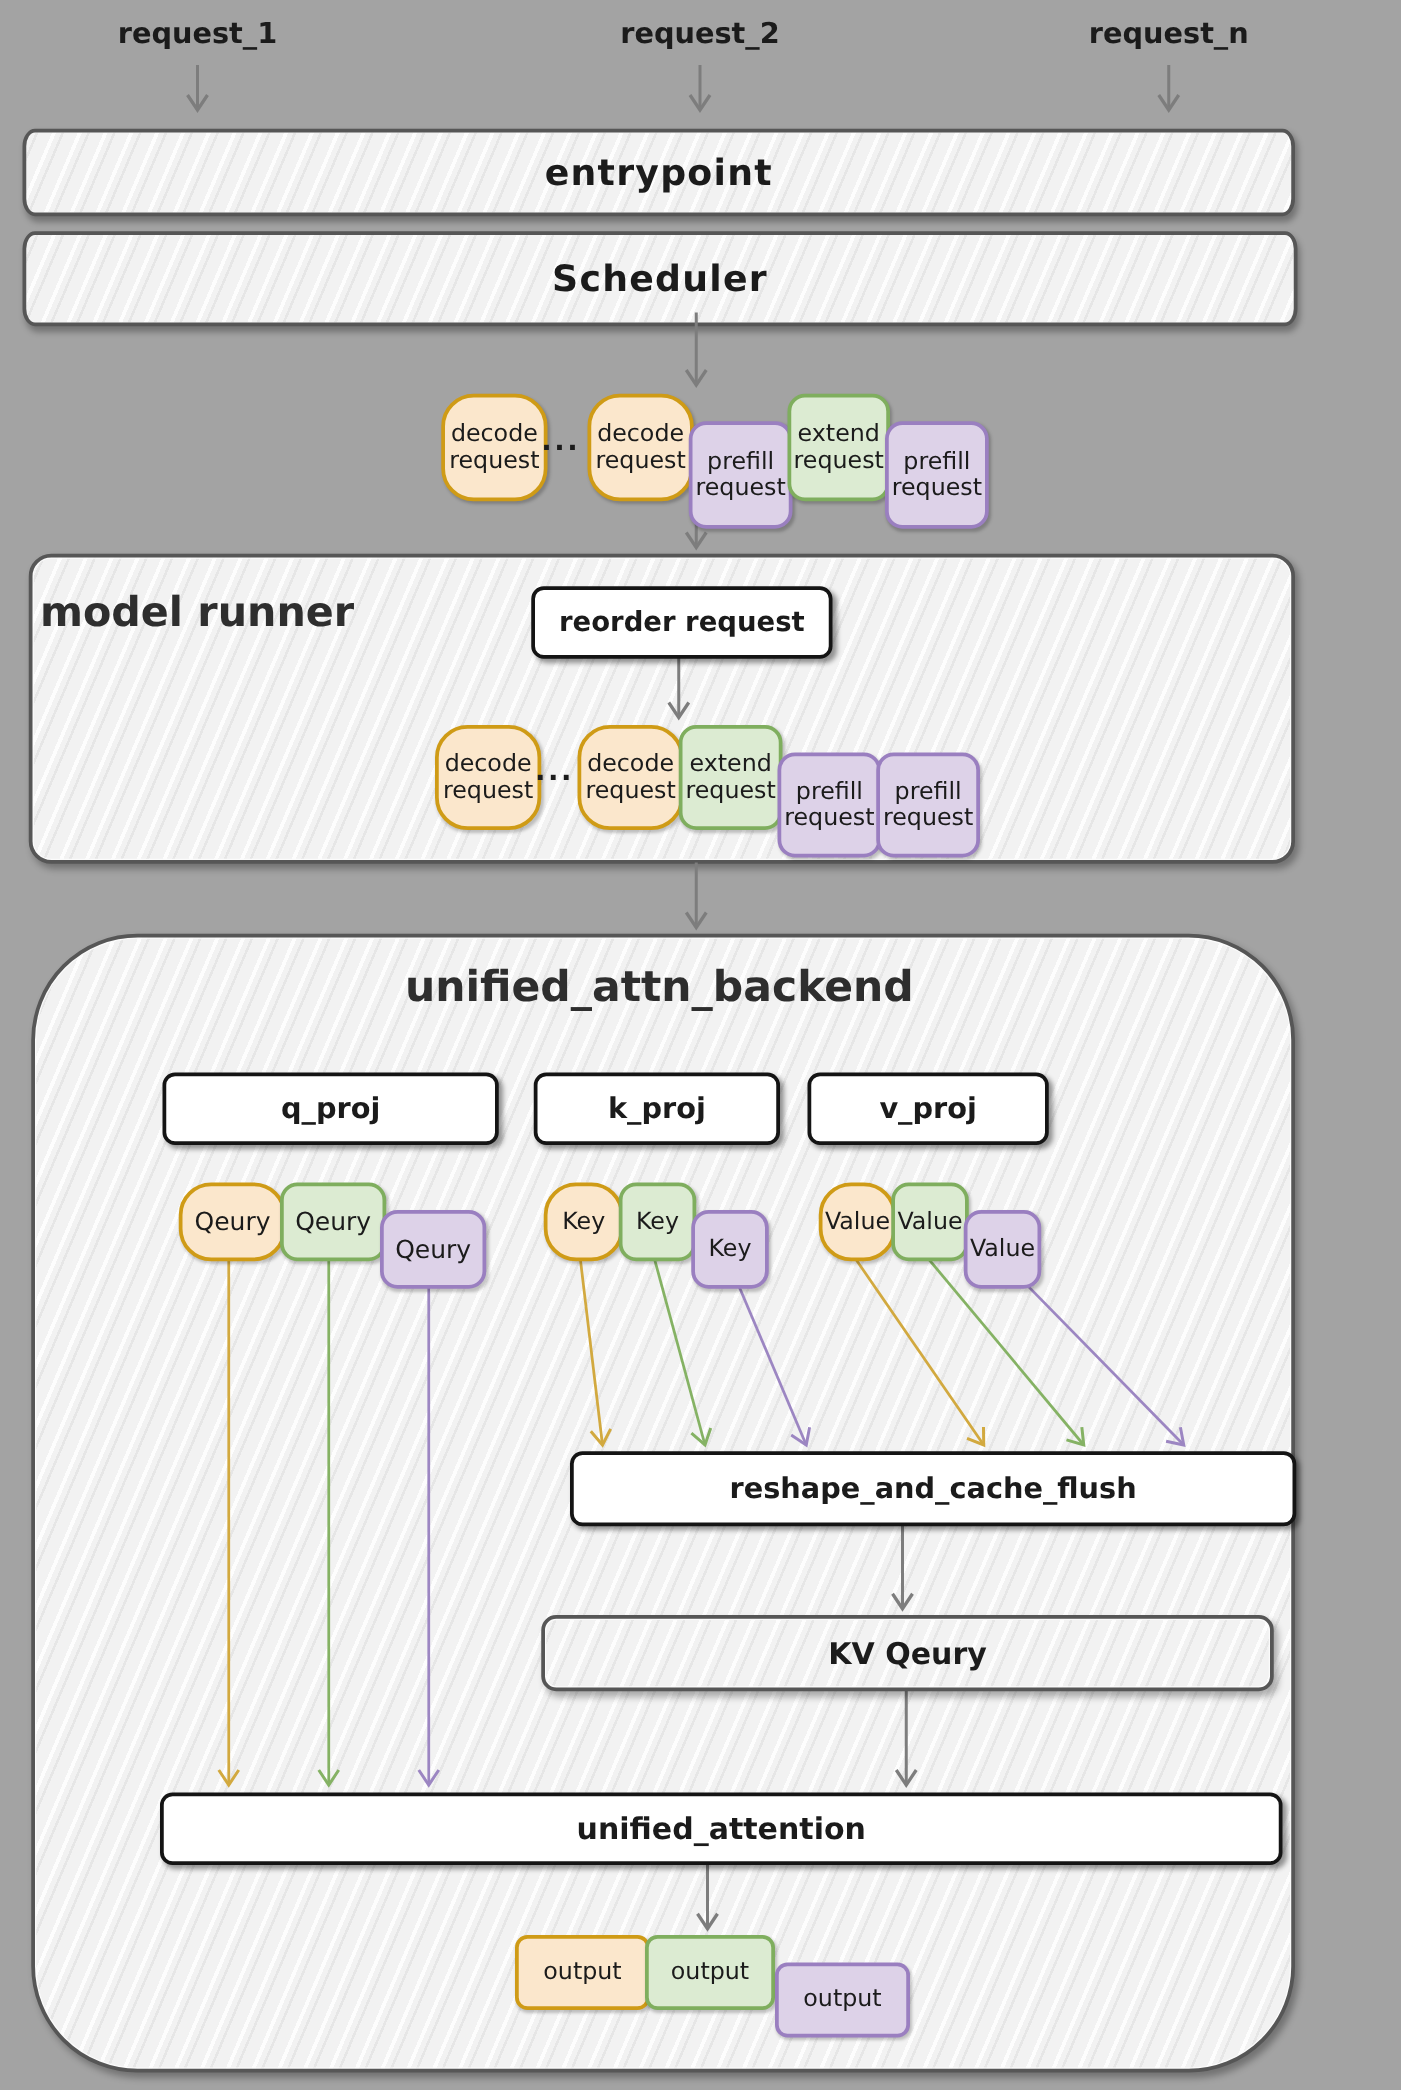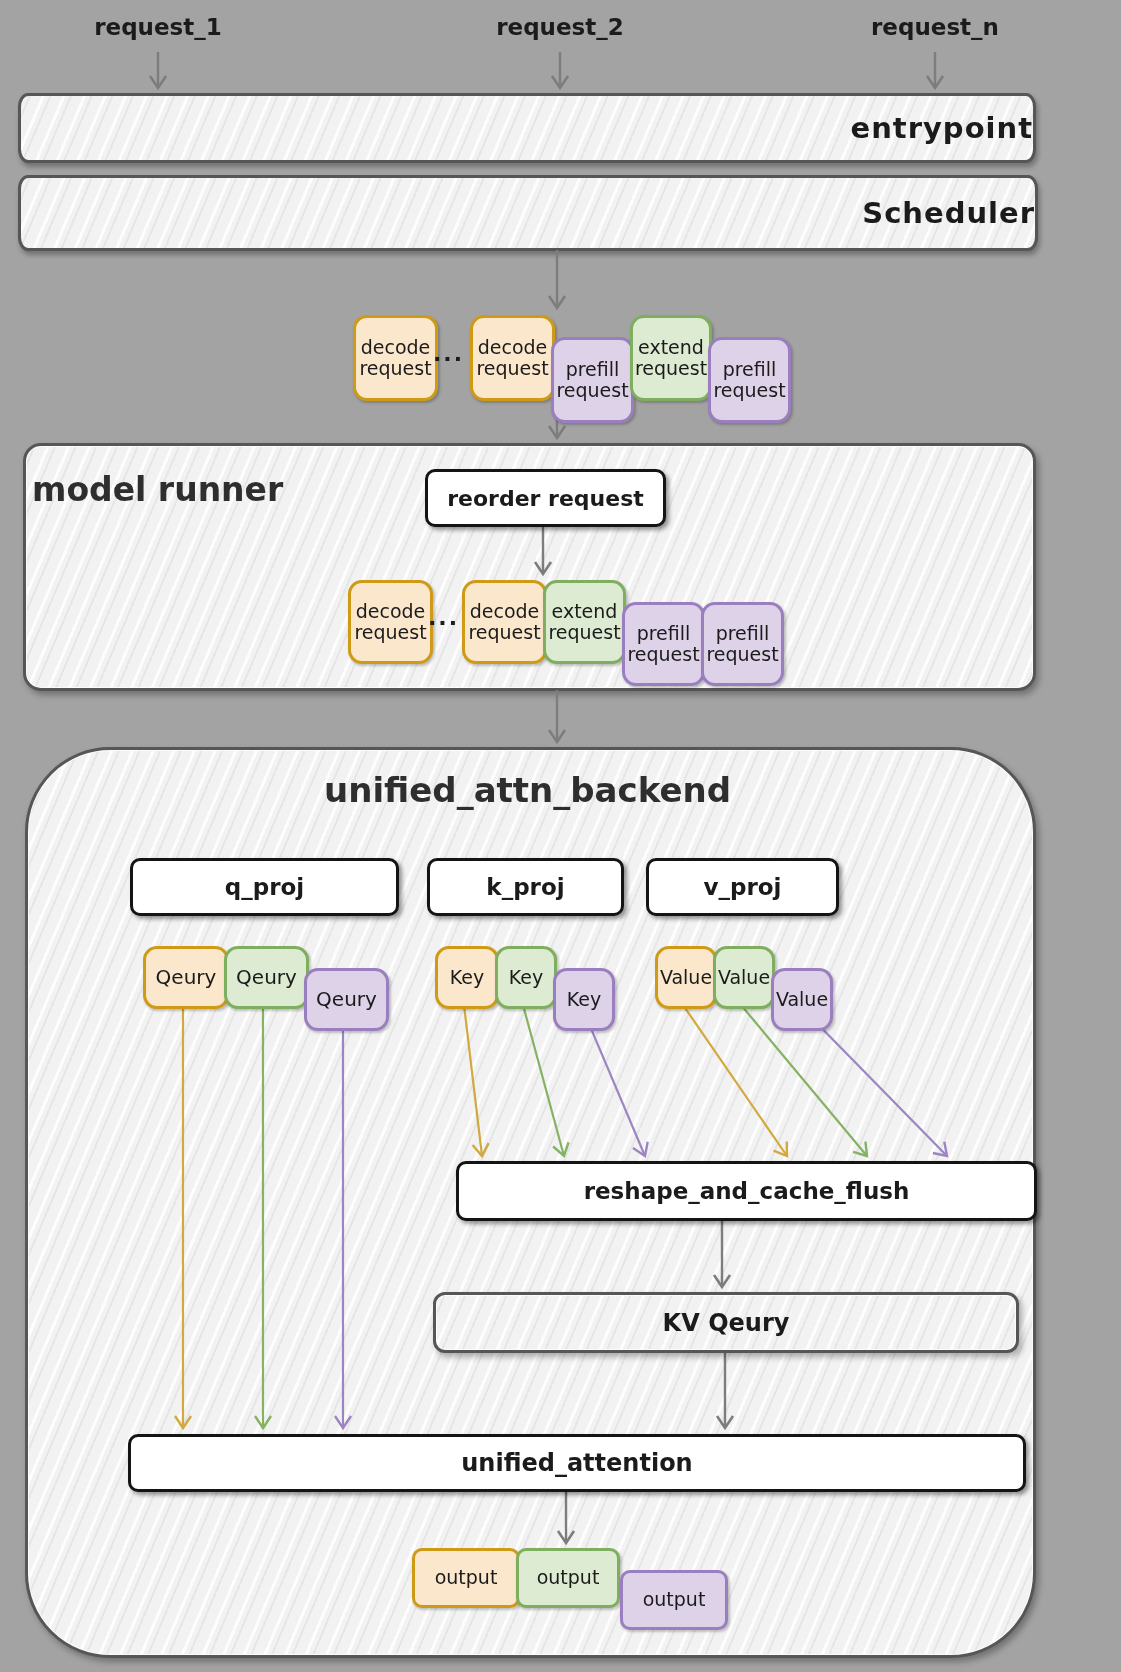--- a/index.html
+++ b/index.html
@@ -20,41 +20,42 @@
     background-color:#f2f2f2;
     background-image:
       repeating-linear-gradient(113deg,
         rgba(255,255,255,0.85) 0 3px,
         rgba(255,255,255,0) 3px 7px,
         rgba(0,0,0,0.05) 7px 9px,
         rgba(255,255,255,0) 9px 19px);
   }
   .bar{
     position:absolute;border:3px solid var(--container-border);border-radius:10px/14px;
-    display:flex;align-items:center;justify-content:flex-end;
+    display:flex;align-items:center;justify-content:center;
     box-shadow:2px 4px 5px rgba(0,0,0,0.30);
+    margin-top:10px;
   }
   .bar .lbl{font-size:29px;font-weight:700;letter-spacing:1px;}
   .container-box{
     position:absolute;border:3.5px solid var(--container-border);
     box-shadow:3px 4px 6px rgba(0,0,0,0.30), inset 0 0 0 1px #fbfbfb;
   }
   .whitebox{
     position:absolute;background:#ffffff;border:3px solid var(--box-border);border-radius:10px;
     display:flex;align-items:center;justify-content:center;
     box-shadow:3px 3px 4px rgba(0,0,0,0.40);
     font-weight:700;z-index:6;
   }
   .tok{
     position:absolute;border:3px solid;border-radius:14px;
     display:flex;align-items:center;justify-content:center;text-align:center;
     line-height:1.12;z-index:6;box-shadow:1.5px 2px 2.5px rgba(0,0,0,0.22);
     font-size:19px;
   }
-  .tok.orange{background:var(--orange-fill);border-color:var(--orange-border);}
+  .tok.orange{background:var(--orange-fill);border-color:var(--orange-border);border-radius:26px;}
   .tok.green {background:var(--green-fill); border-color:var(--green-border);}
   .tok.purple{background:var(--purple-fill);border-color:var(--purple-border);margin-top:22px;}
   .ellipsis{position:absolute;font-size:22px;font-weight:700;letter-spacing:2px;z-index:6;}
   .toplabel{position:absolute;font-size:23px;font-weight:700;text-align:center;transform:translateX(-50%);white-space:nowrap;}
   .section-title{position:absolute;font-weight:700;color:#2e2e2e;}
   svg.arrows{position:absolute;left:0;top:0;z-index:4;pointer-events:none;}
 </style>
 </head>
 <body>
 

